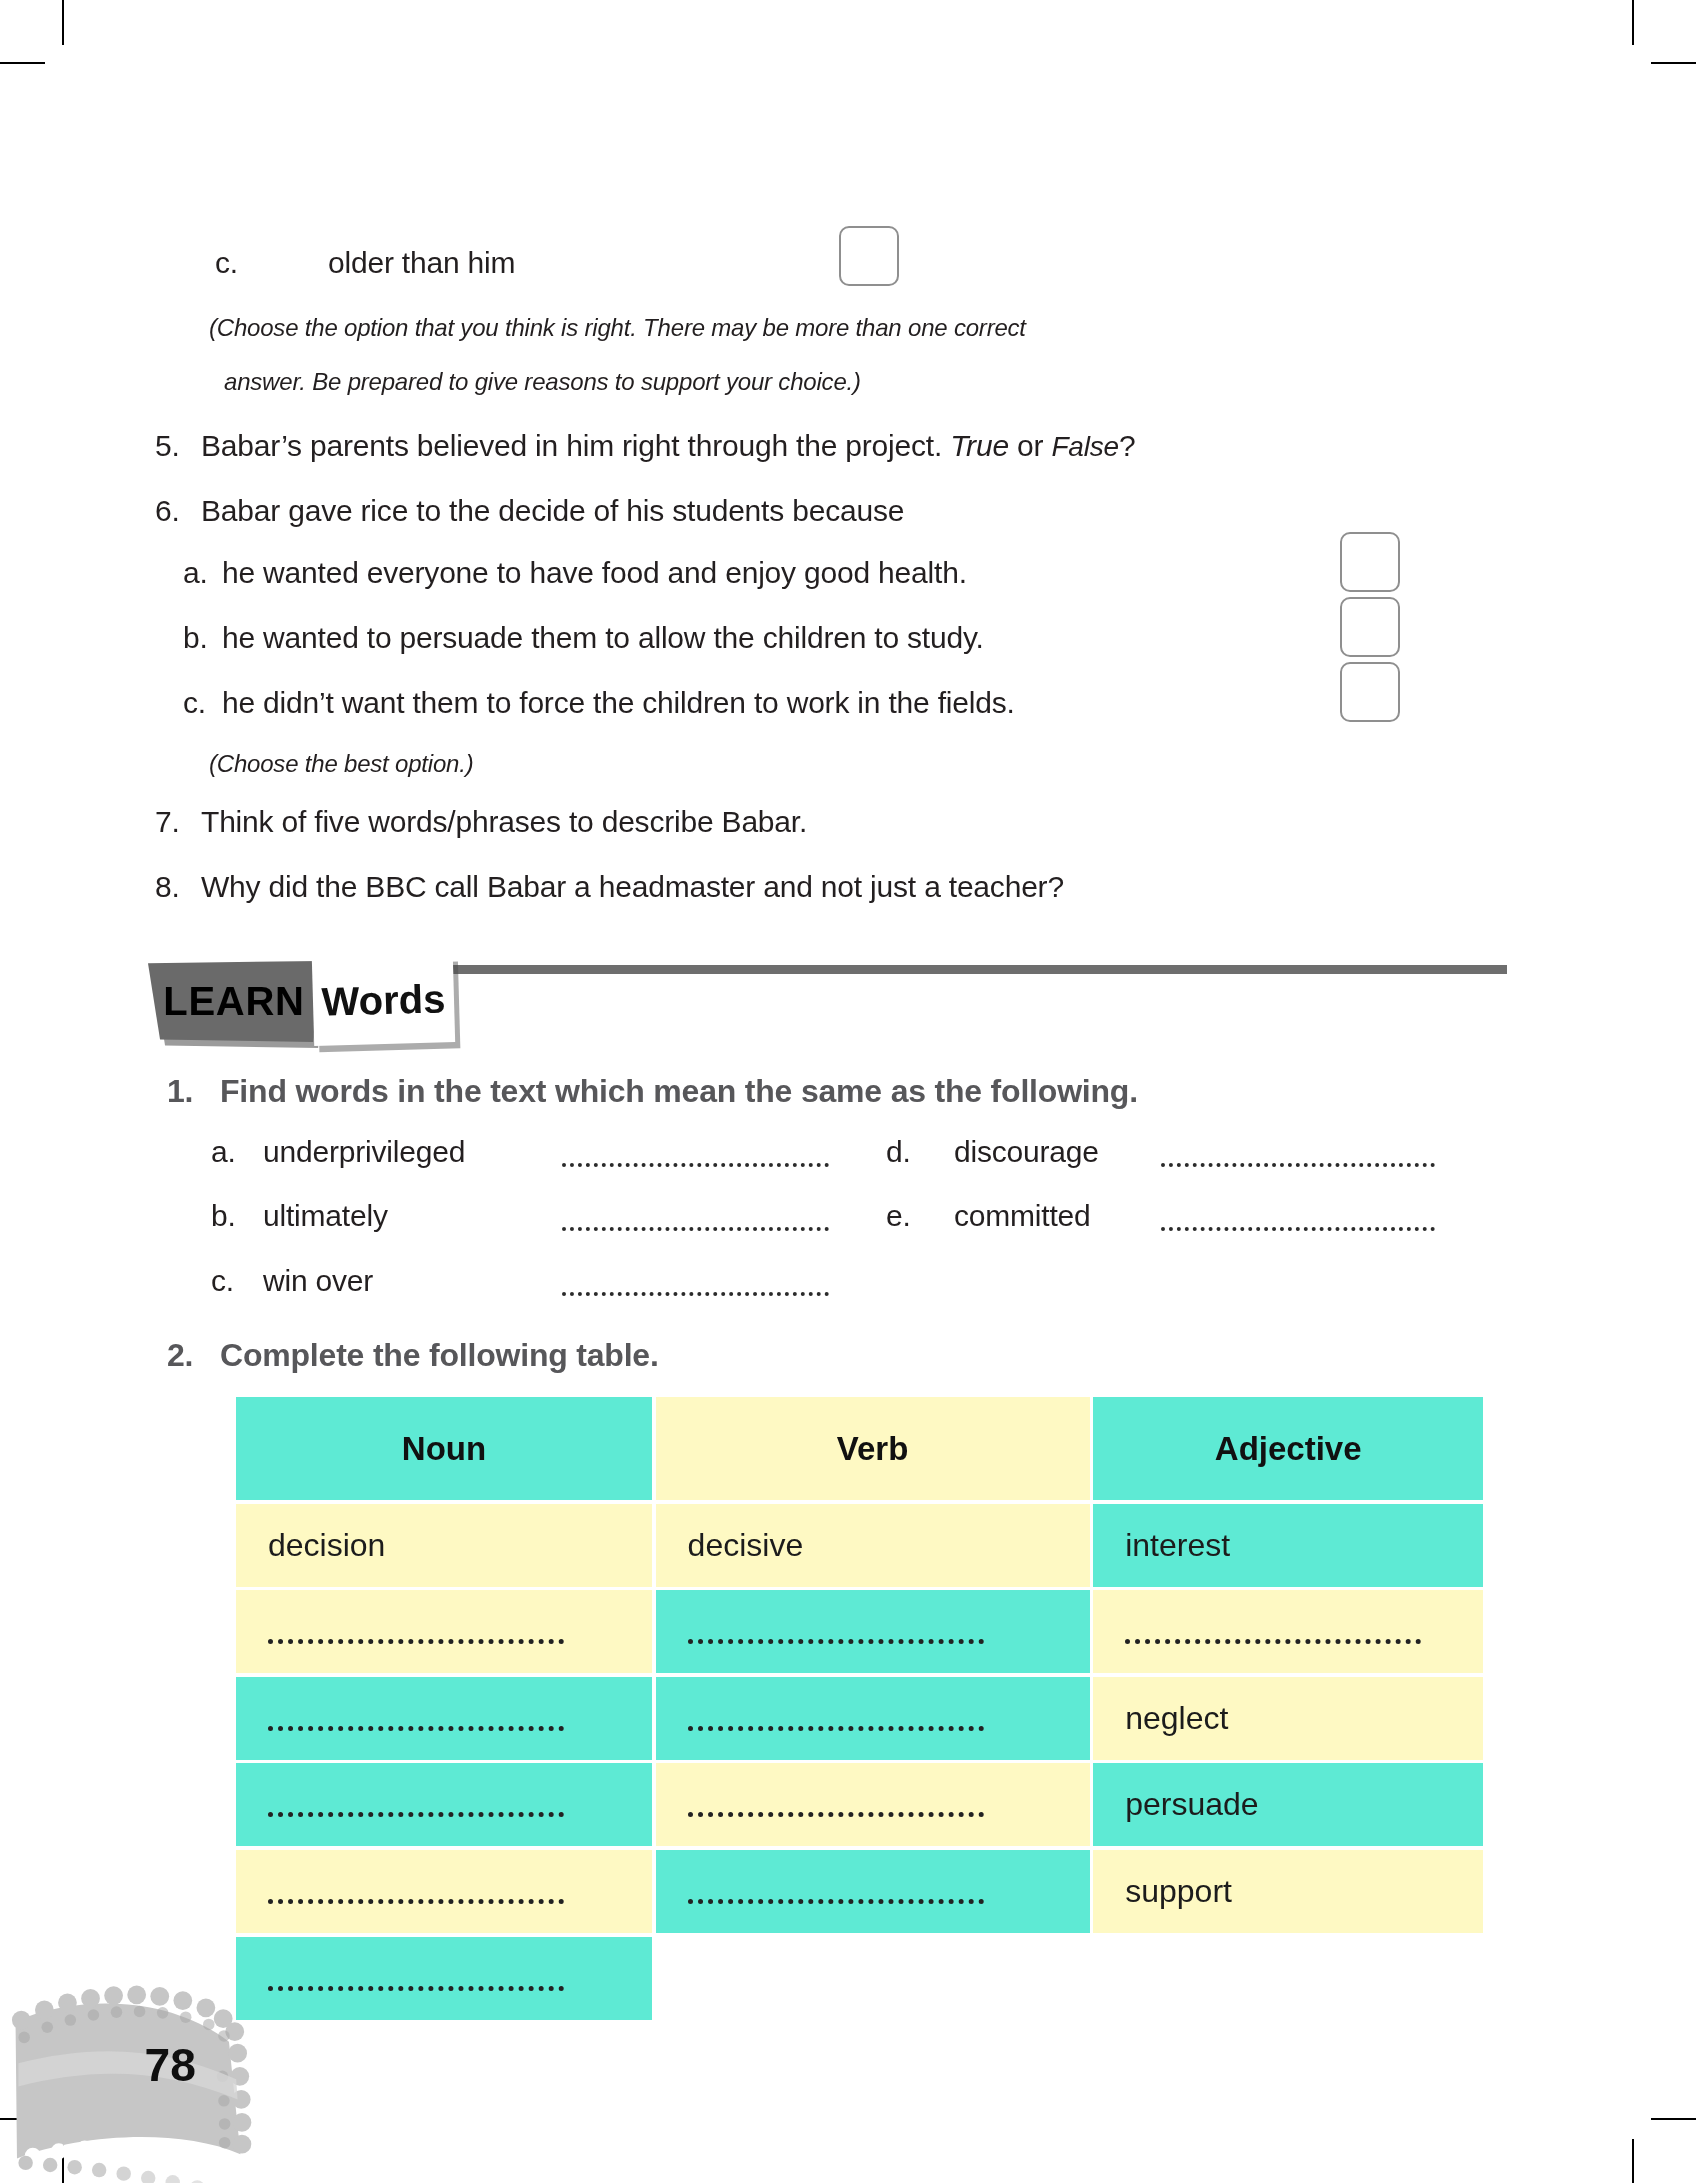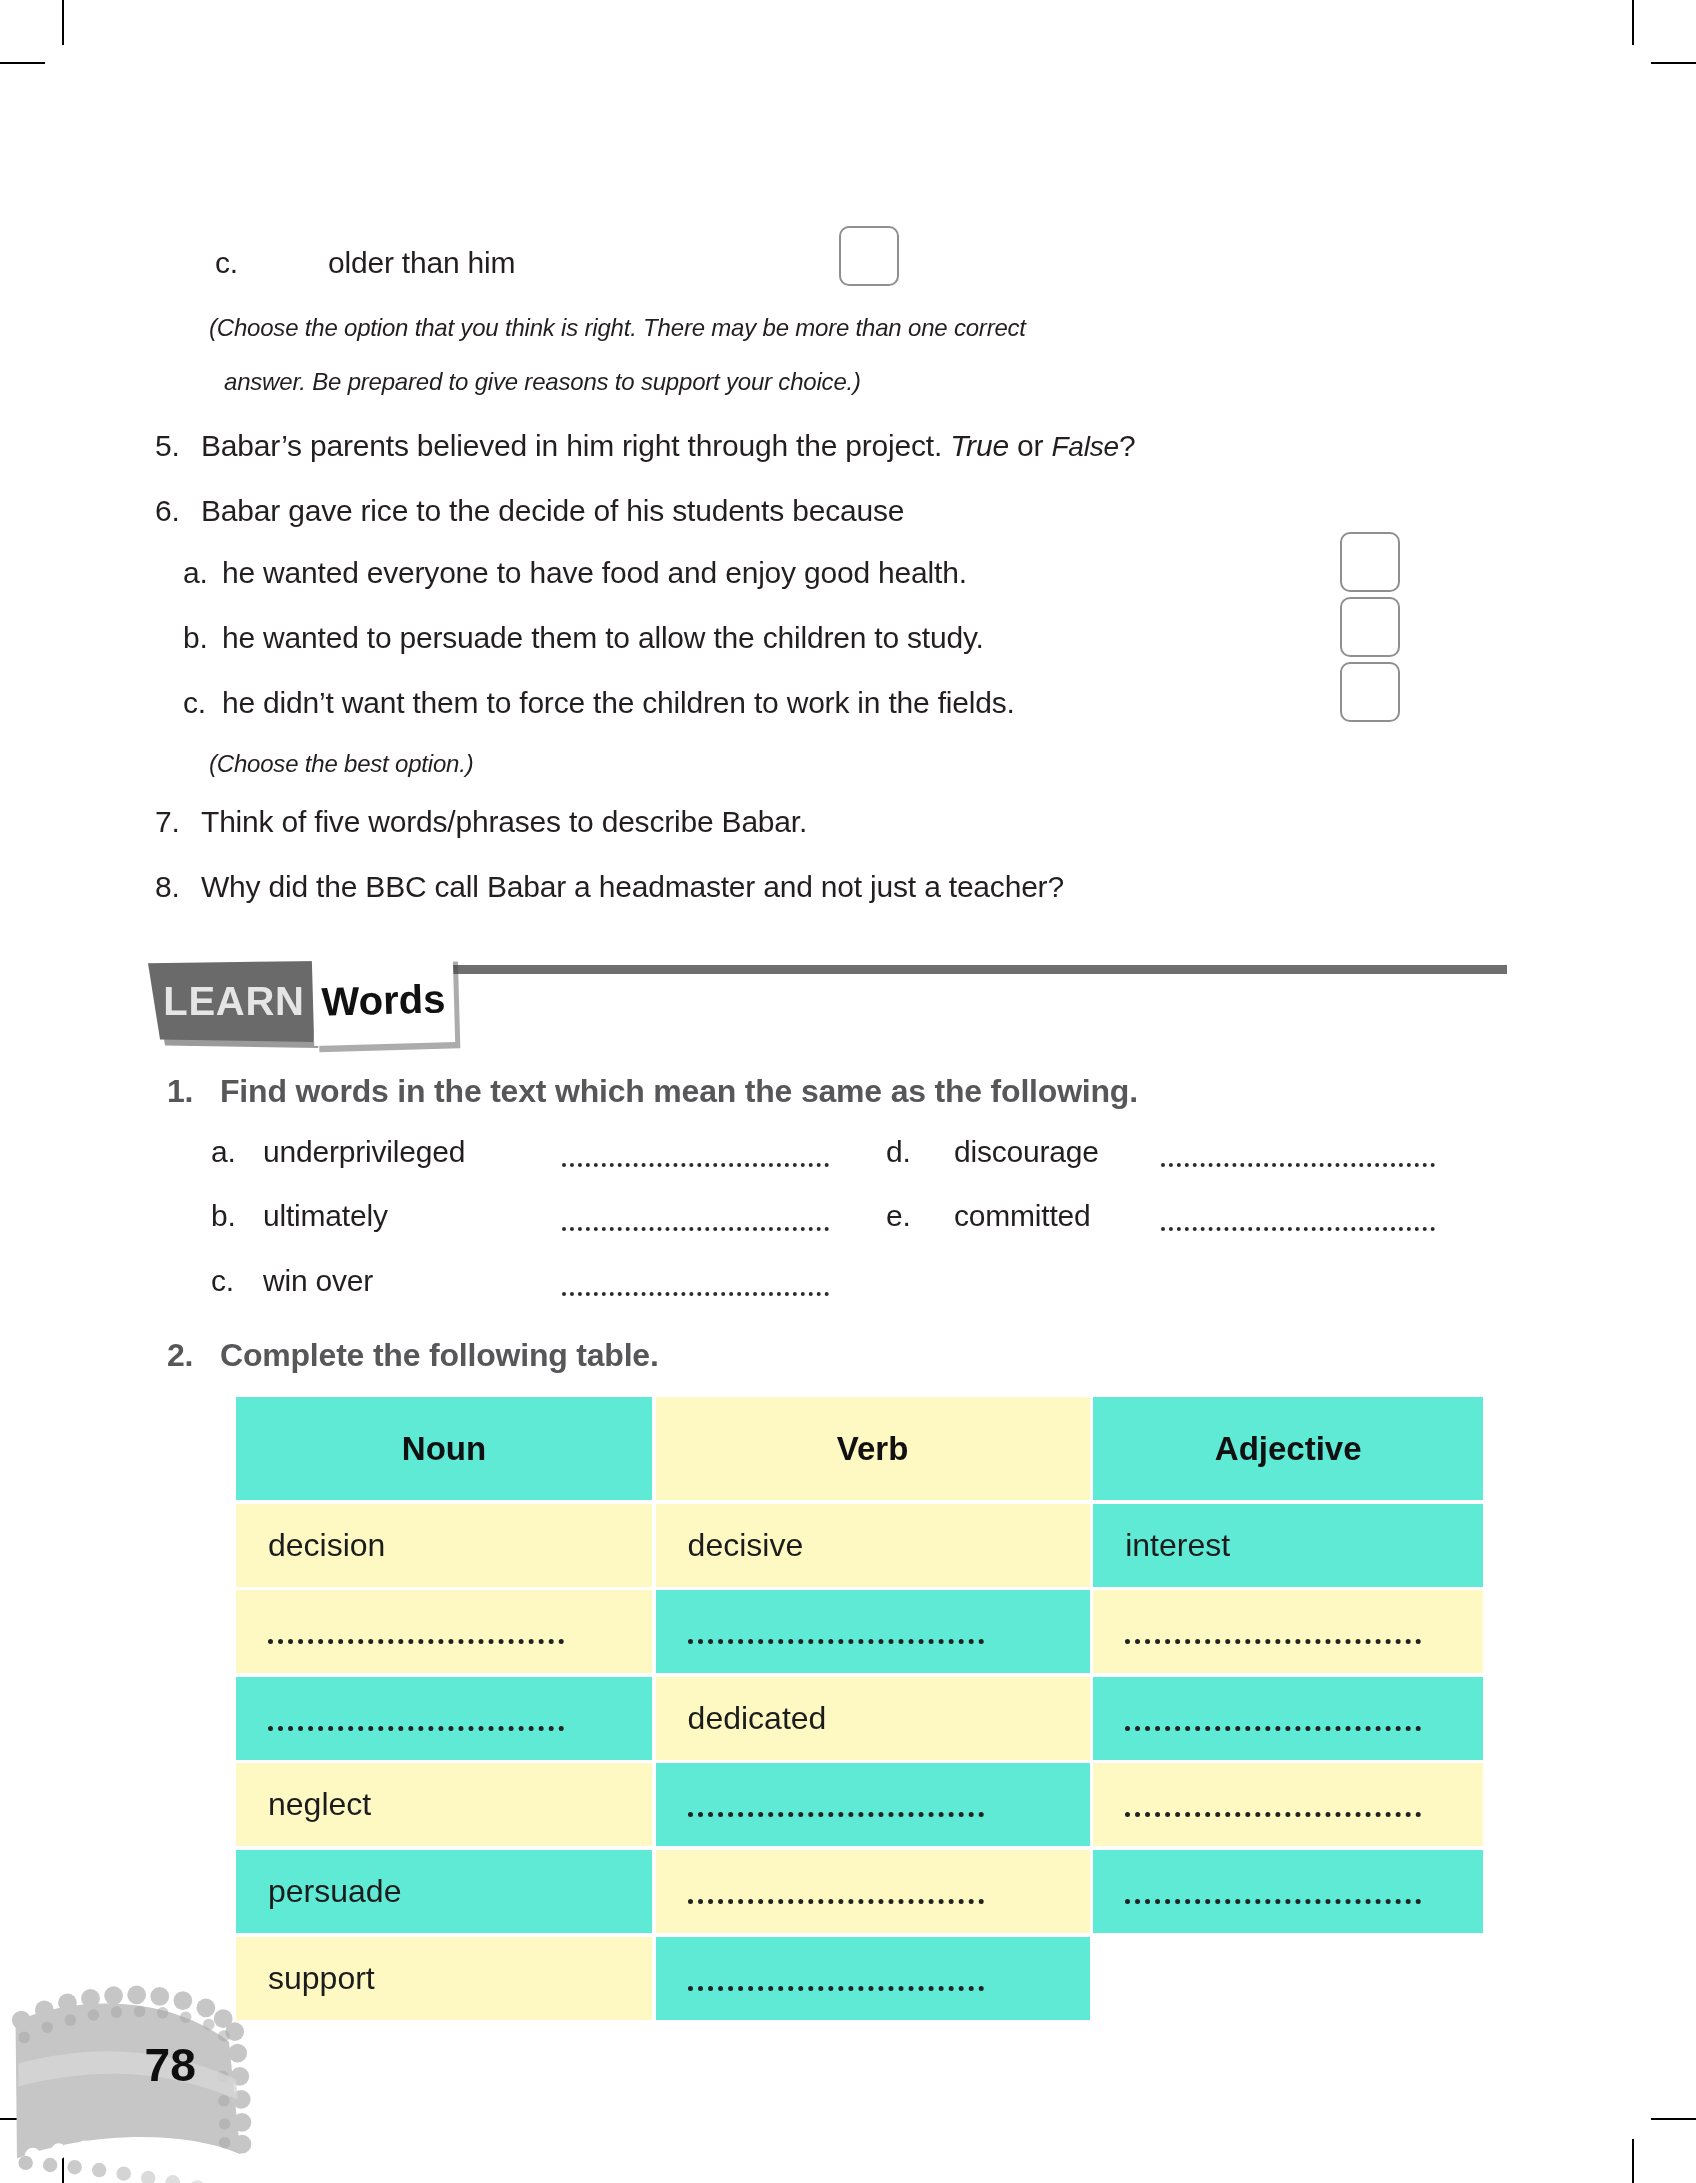--- a/index.html
+++ b/index.html
@@ -12,21 +12,21 @@
   .t{position:absolute;font-size:30px;line-height:38px;letter-spacing:-0.2px;white-space:nowrap;}
   .it{font-style:italic;font-size:24px;}
   .num{font-weight:normal;}
   
   .cbx{position:absolute;width:56px;height:56px;border:2.2px solid #8f8f8f;border-radius:10px;background:#fff;}
   
   .badge-shadow{position:absolute;left:153px;top:967px;width:172px;height:81px;background:#9b9b9b;
     clip-path:polygon(0px 2.2px,100% 0px,96% 100%,7% 97%);}
   .badge-gray{position:absolute;left:148px;top:961px;width:172px;height:81px;background:#6a6a6a;
     clip-path:polygon(0px 2.2px,100% 0px,96% 100%,7% 97%);display:flex;align-items:center;justify-content:center;z-index:2;}
-  .badge-gray span{color:#e5e5e5;font-weight:bold;font-size:40px;letter-spacing:0.7px;}
+  .badge-gray span{color:#000000;font-weight:bold;font-size:40px;letter-spacing:0.7px;}
   .badge-white{position:absolute;left:313px;top:957px;width:141px;height:87px;background:#ffffff;
     transform:rotate(-1.6deg);box-shadow:5px 6.5px 0 rgba(70,70,70,0.45);display:flex;align-items:center;justify-content:center;z-index:3;}
   .badge-white span{color:#111111;font-weight:bold;font-size:40px;}
   .banner-rule{position:absolute;left:442px;top:965px;width:1065px;height:8.7px;background:#6e6e6e;z-index:1;}
   
   .h{position:absolute;font-size:32px;font-weight:bold;color:#57575a;letter-spacing:-0.2px;white-space:nowrap;}
   
   .dots{position:absolute;height:0;border-bottom:4.3px dotted #2b2b2b;}
   
   .wtable{position:absolute;left:236px;top:1397px;display:grid;
@@ -131,21 +131,20 @@
     <div class="cell med">
         <span class="cell-dots"></span>
       </div>
 
     <div class="cell light">
         <span class="cell-dots"></span>
       </div>
     <div class="cell med">
         <span class="cell-dots"></span>
       </div>
-    <div class="cell light">dedicated</div>
 
     <div class="cell med">
         <span class="cell-dots"></span>
       </div>
     <div class="cell light">neglect</div>
     <div class="cell med">
         <span class="cell-dots"></span>
       </div>
 
     <div class="cell light">

